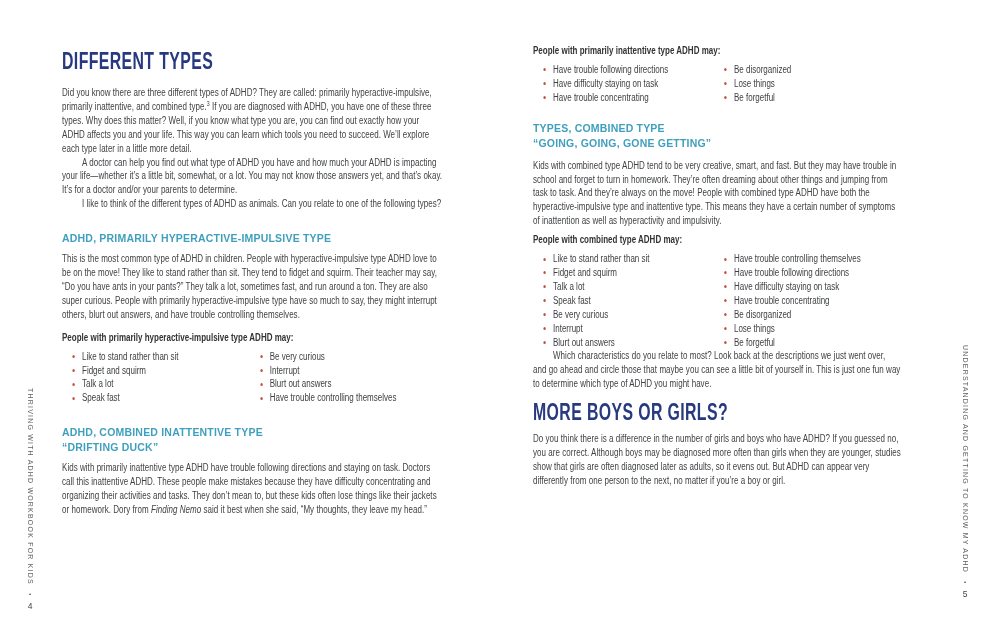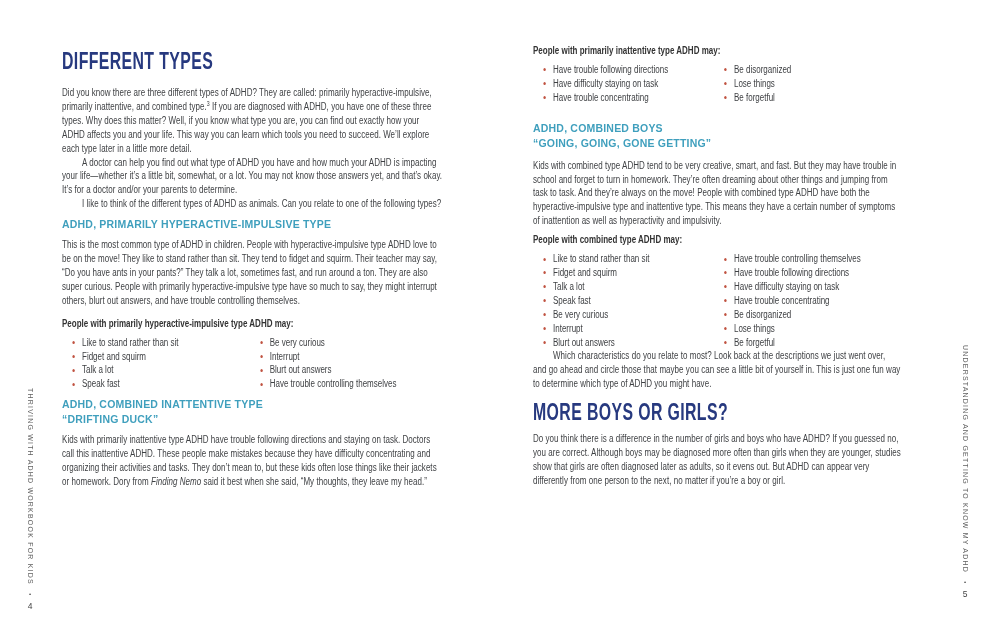--- a/index.html
+++ b/index.html
@@ -23,21 +23,21 @@
   sup.fn{font-size:6.5px; line-height:0; vertical-align:super;}
 
   h1.display{
     font-size:24px; line-height:26px; margin:0 0 12px; color:var(--navy);
     font-weight:700; letter-spacing:0.6px; white-space:nowrap;
     transform:scaleX(0.66); transform-origin:0 0;
   }
   h1.display.mt{margin:8px 0 7px;}
 
   h2.section{
-    font-size:10.5px; line-height:15px; margin:6px 0 6px; color:var(--teal);
+    font-size:10.5px; line-height:15px; margin:20px 0 6px; color:var(--teal);
     font-weight:700; letter-spacing:0.2px;
   }
   h2.section .ln{display:block;}
   h2.combined{margin:16px 0 8px;}
 
   .list-intro{font-weight:700; font-size:10px; line-height:13.9px; color:#333333; margin:9px 0 5px;}
   .list-intro.tight-top{margin:5px 0 5px;}
   .list-intro.flush{margin:0 0 5px;}
 
   .bullets{display:flex; margin:0;}
@@ -159,21 +159,21 @@
             <span>Lose things</span>
           </li>
         <li>
             <span class="blt"></span>
             <span>Be forgetful</span>
           </li>
       </ul>
     </div>
 
     <h2 class="section combined">
-      <span class="ln">ADHD, COMBINED BOYS</span>
+      <span class="ln">TYPES, COMBINED TYPE</span>
       <span class="ln">“GOING, GOING, GONE GETTING”</span>
     </h2>
 
     <p class="body cond">Kids with combined type ADHD tend to be very creative, smart, and fast. But they may have trouble in school and forget to turn in homework. They’re often dreaming about other things and jumping from task to task. And they’re always on the move! People with combined type ADHD have both the hyperactive-impulsive type and inattentive type. This means they have a certain number of symptoms of inattention as well as hyperactivity and impulsivity.</p>
 
     <p class="list-intro tight-top cond">People with combined type ADHD may:</p>
 
     <div class="bullets cond">
       <ul class="col-l">
         <li>

